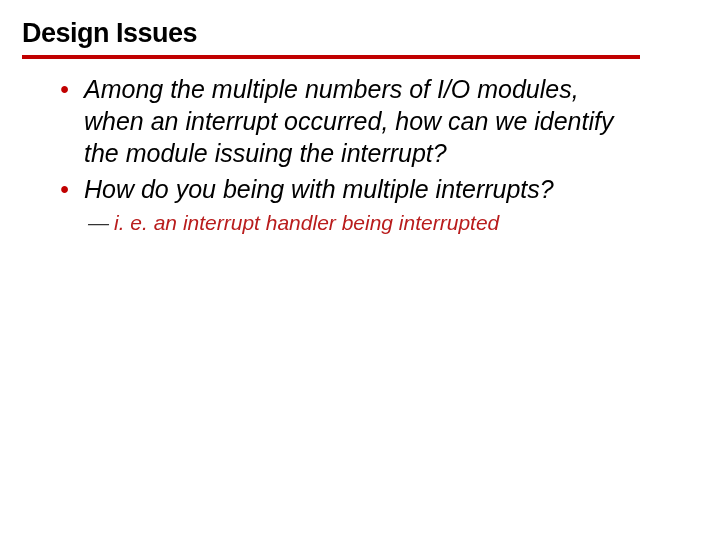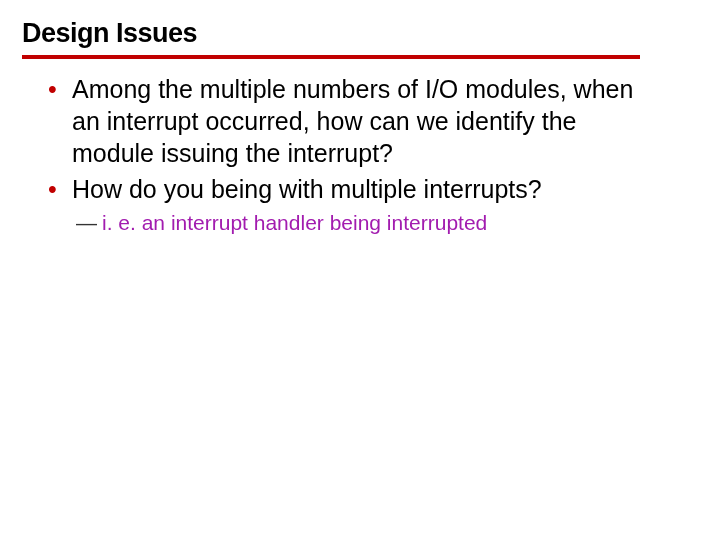--- a/index.html
+++ b/index.html
@@ -23,22 +23,23 @@
     letter-spacing: -0.5px;
     padding-bottom: 6px;
   }
   .rule {
     border: none;
     border-top: 4px solid #c10000;
     margin: 0 0 14px 0;
   }
   ul.level1 {
     list-style: none;
-    margin: 0;
+    margin: 12px;
     padding: 0 0 0 26px;
+    font-style: italic;
   }
   ul.level1 > li {
     position: relative;
     font-size: 25px;
     line-height: 1.28;
     margin-bottom: 4px;
     padding-left: 24px;
   }
   ul.level1 > li::before {
     content: "•";
@@ -51,21 +52,21 @@
   }
   ul.level2 {
     list-style: none;
     margin: 4px 0 0 0;
     padding: 0 0 0 4px;
   }
   ul.level2 > li {
     position: relative;
     font-size: 21px;
     line-height: 1.3;
-    color: #a21caf;
+    color: #b91c1c;
     padding-left: 26px;
   }
   ul.level2 > li::before {
     content: "—";
     position: absolute;
     left: 0;
     top: 0;
     color: #333;
   }
 </style>

